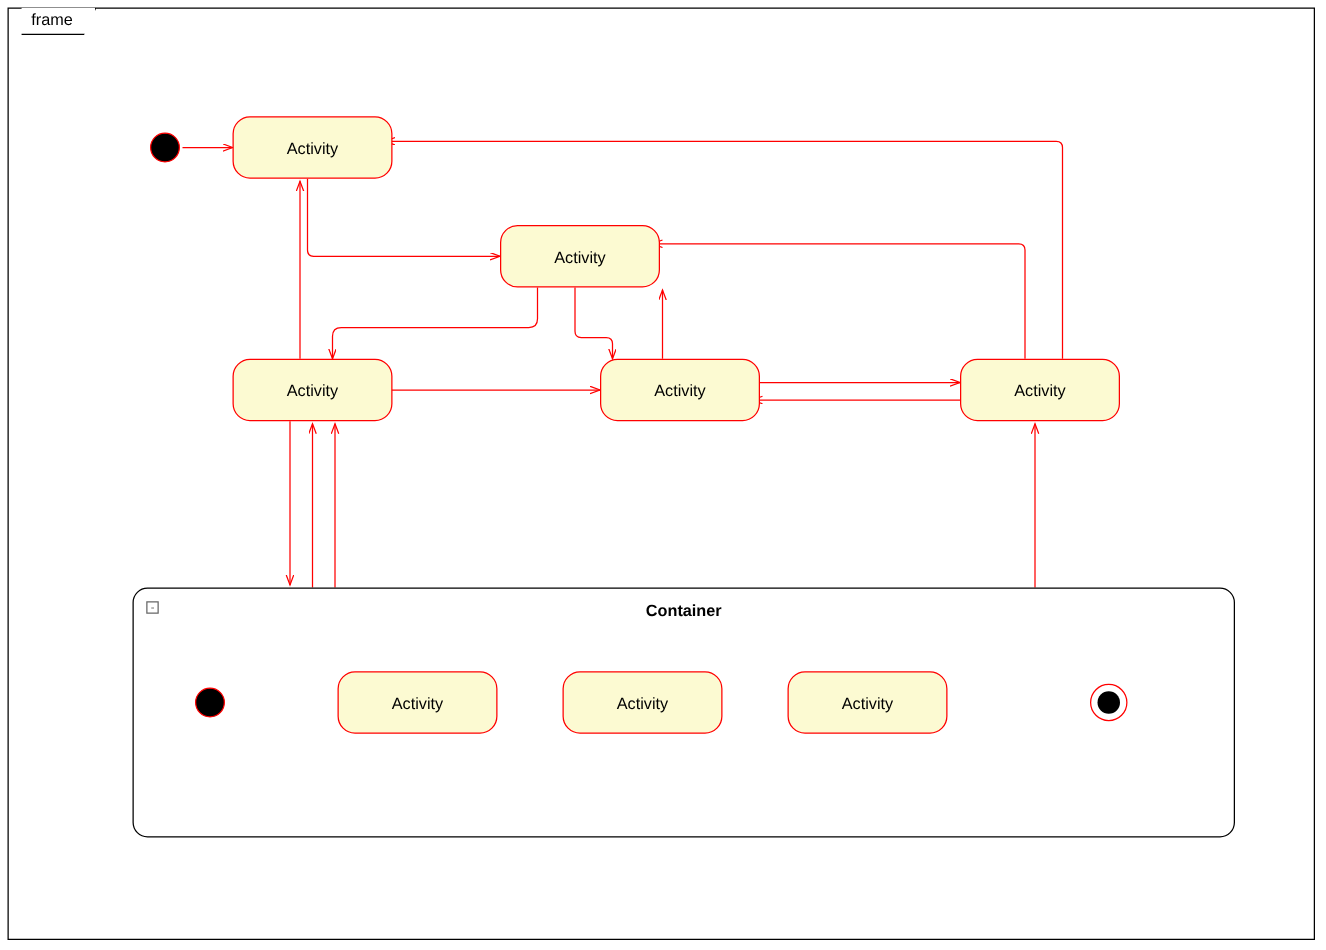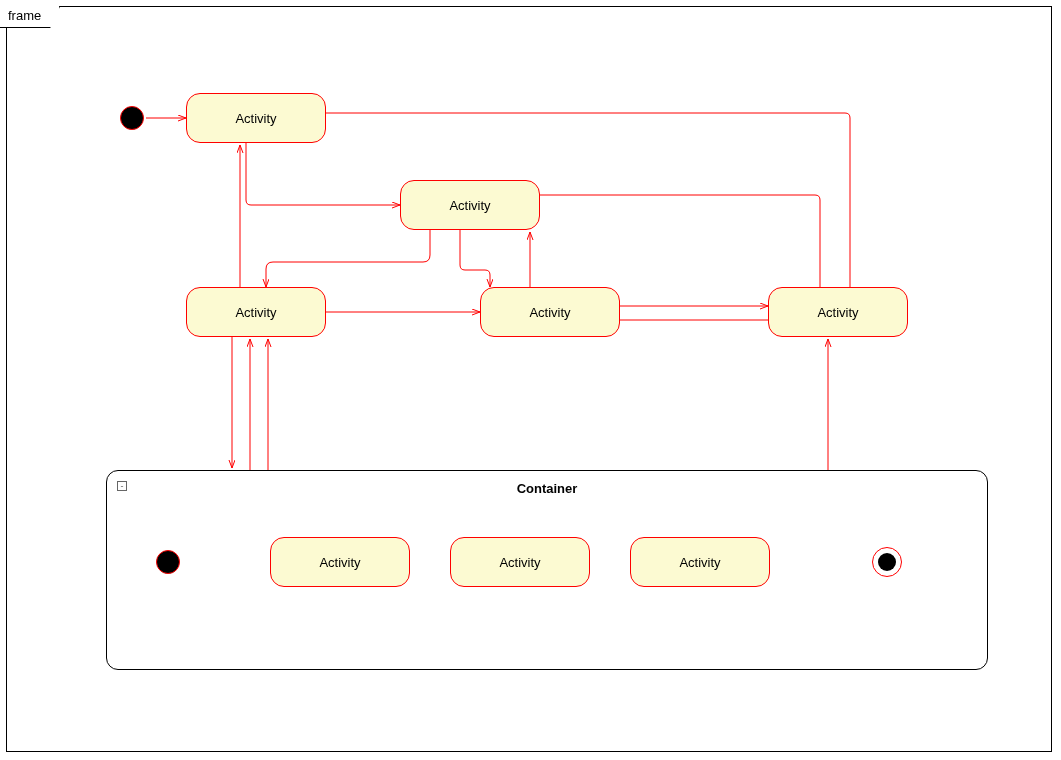--- a/index.html
+++ b/index.html
@@ -21,34 +21,34 @@
     position: absolute;
     left: 6px;
     top: 6px;
     width: 1046px;
     height: 746px;
     border: 1px solid #000;
     box-sizing: border-box;
   }
   .frame-tab {
     position: absolute;
-    left: 0;
+    left: 17px;
     top: 6px;
     height: 22px;
     background: #fff;
     border: 1px solid #000;
     border-top: none;
     border-left: none;
     box-sizing: border-box;
     padding: 2px 18px 2px 8px;
     clip-path: polygon(0 0, 100% 0, calc(100% - 10px) 100%, 0 100%);
   }
   .activity {
     position: absolute;
-    width: 140px;
+    width: 128px;
     height: 50px;
     background: #FCFAD2;
     border: 1px solid #ff0000;
     border-radius: 14px;
     box-sizing: border-box;
     display: flex;
     align-items: center;
     justify-content: center;
     color: #000;
   }

